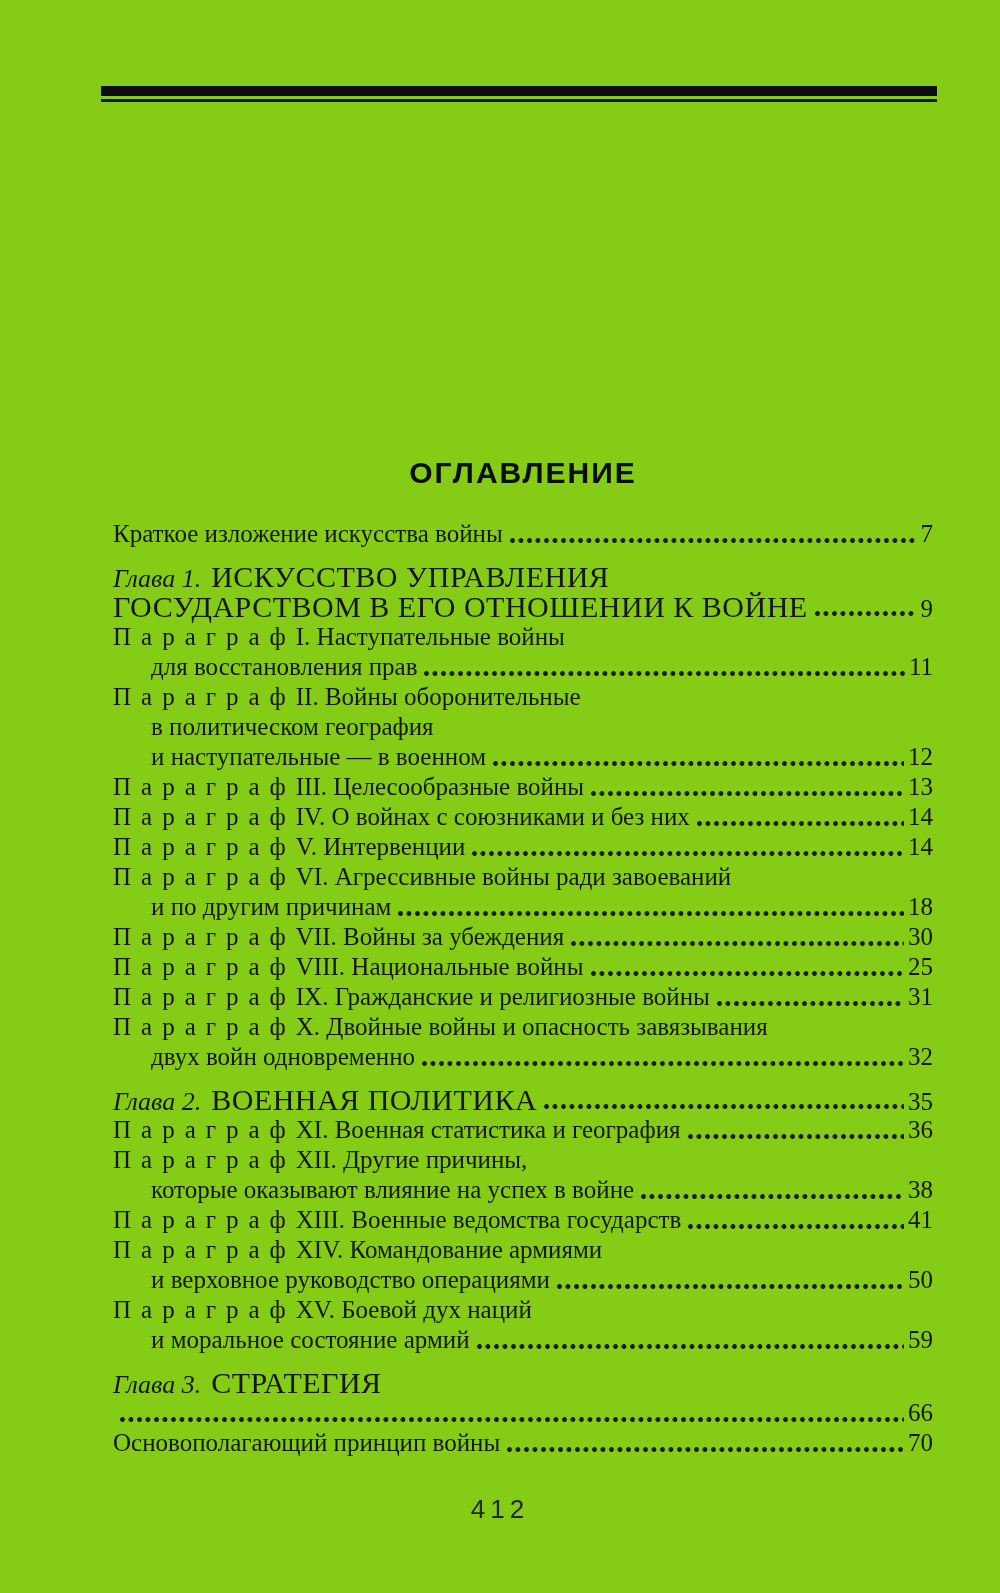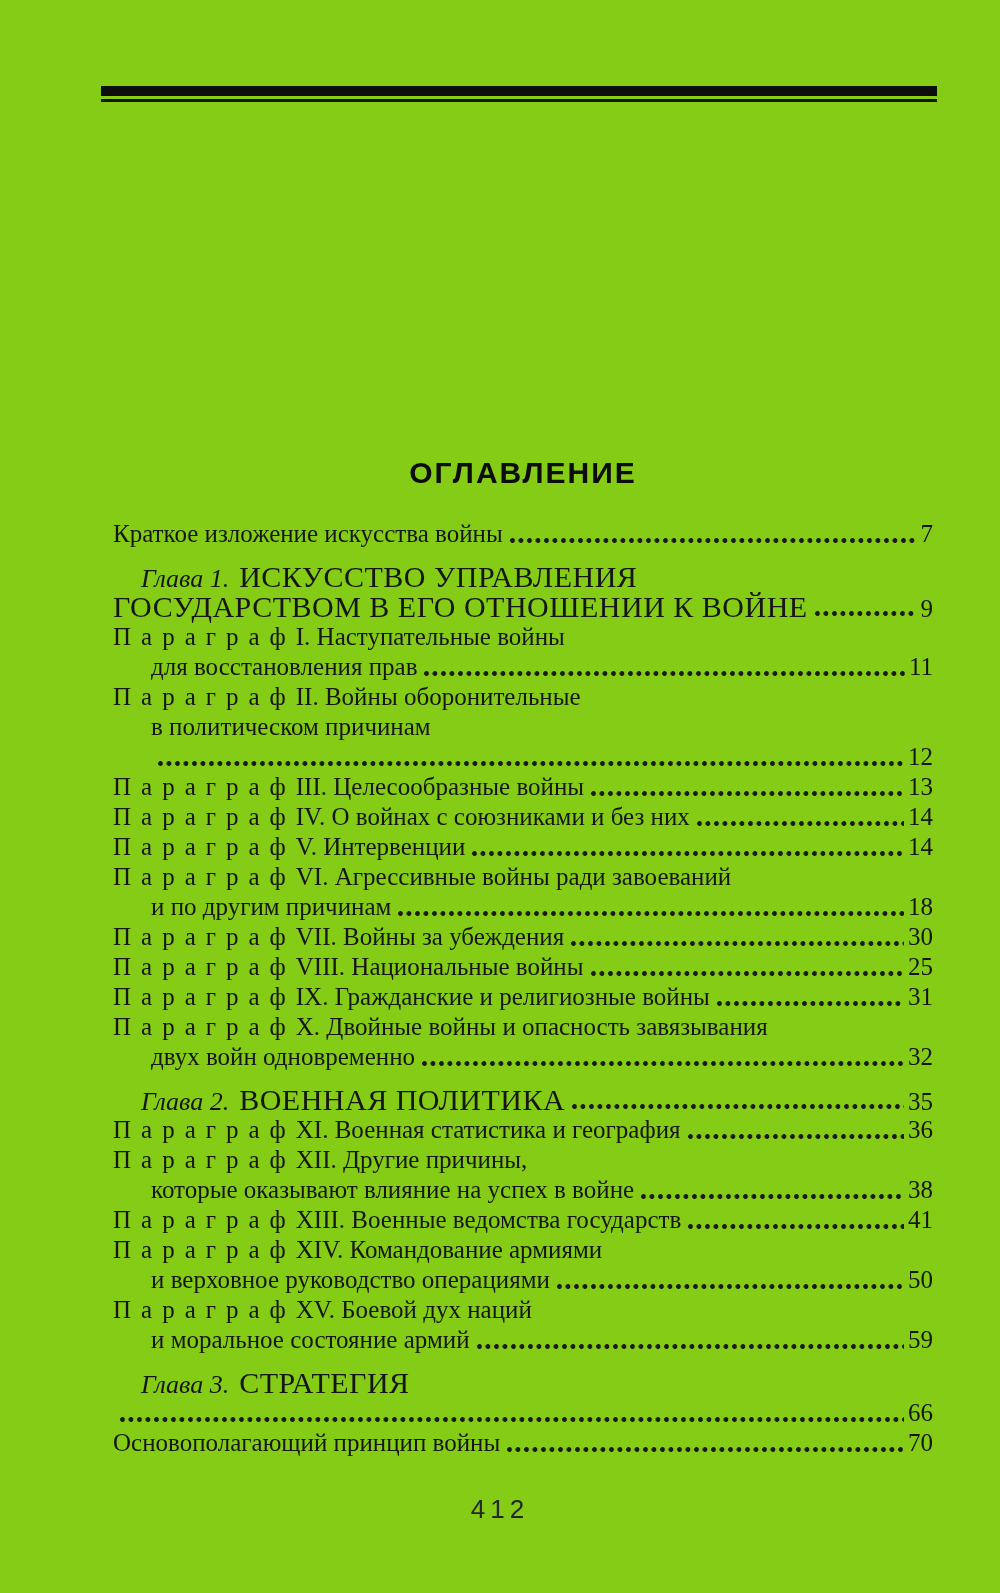--- a/index.html
+++ b/index.html
@@ -30,21 +30,21 @@
   }
   .row{
     display:flex;align-items:baseline;
     height:30px;line-height:30px;
     font-size:25px;
     white-space:nowrap;
   }
   .row.gap{margin-top:13px;}
   .row.indent{padding-left:38px;}
   .row.caps .txt{font-size:30px;letter-spacing:0.5px;}
-  .prefix{font-style:italic;margin-right:10px;font-size:26px;margin-left:28px;}
+  .prefix{font-style:italic;margin-right:10px;font-size:26px;}
   .spaced{letter-spacing:0.40em;}
   .txt{}
   .dots{
     flex:1;min-width:14px;
     align-self:flex-end;
     height:10px;
     margin:0 2px 4px 6px;
     background-image:radial-gradient(circle at 3.5px 5.5px,#1a1a1a 2.1px,rgba(0,0,0,0) 2.7px);
     background-size:8.5px 10px;
     background-repeat:repeat-x;
@@ -97,24 +97,25 @@
       <span class="dots"></span>
       <span class="pg">11</span>
     </div>
 
     <div class="row">
       <span class="spaced">Параграф</span>
       <span class="txt">II. Войны оборонительные</span>
     </div>
 
     <div class="row indent">
-      <span class="txt">в политическом причинам</span>
-    </div>
-
-    <div class="row indent">
+      <span class="txt">в политическом география</span>
+    </div>
+
+    <div class="row indent">
+      <span class="txt">и наступательные — в военном</span>
       <span class="dots"></span>
       <span class="pg">12</span>
     </div>
 
     <div class="row">
       <span class="spaced">Параграф</span>
       <span class="txt">III. Целесообразные войны</span>
       <span class="dots"></span>
       <span class="pg">13</span>
     </div>

